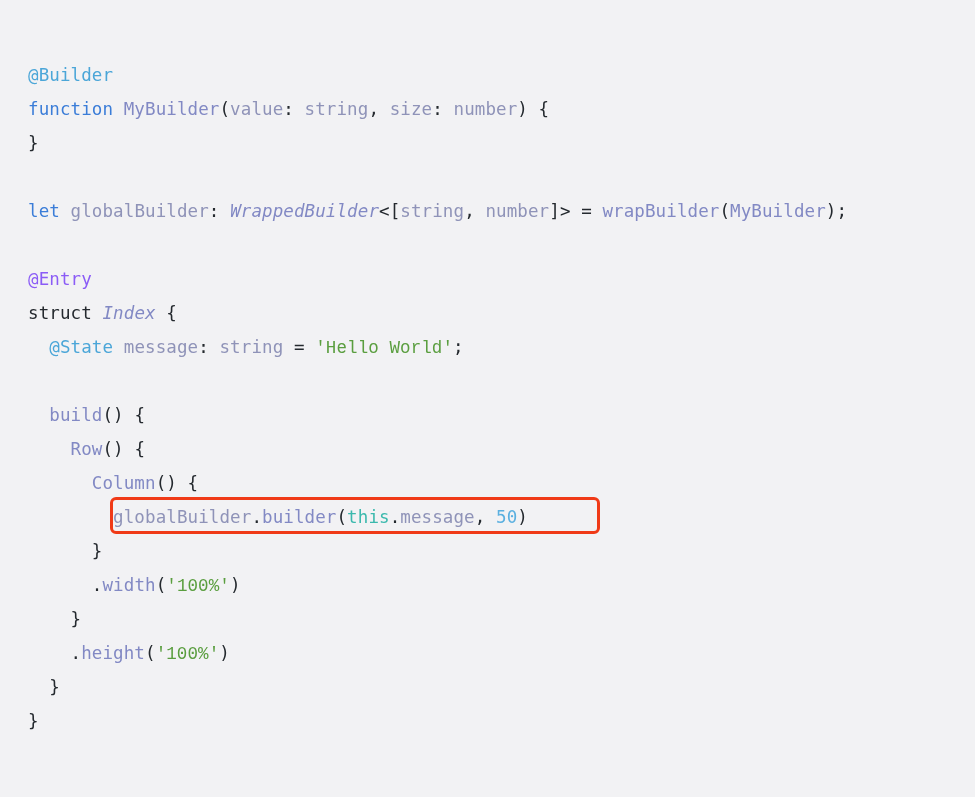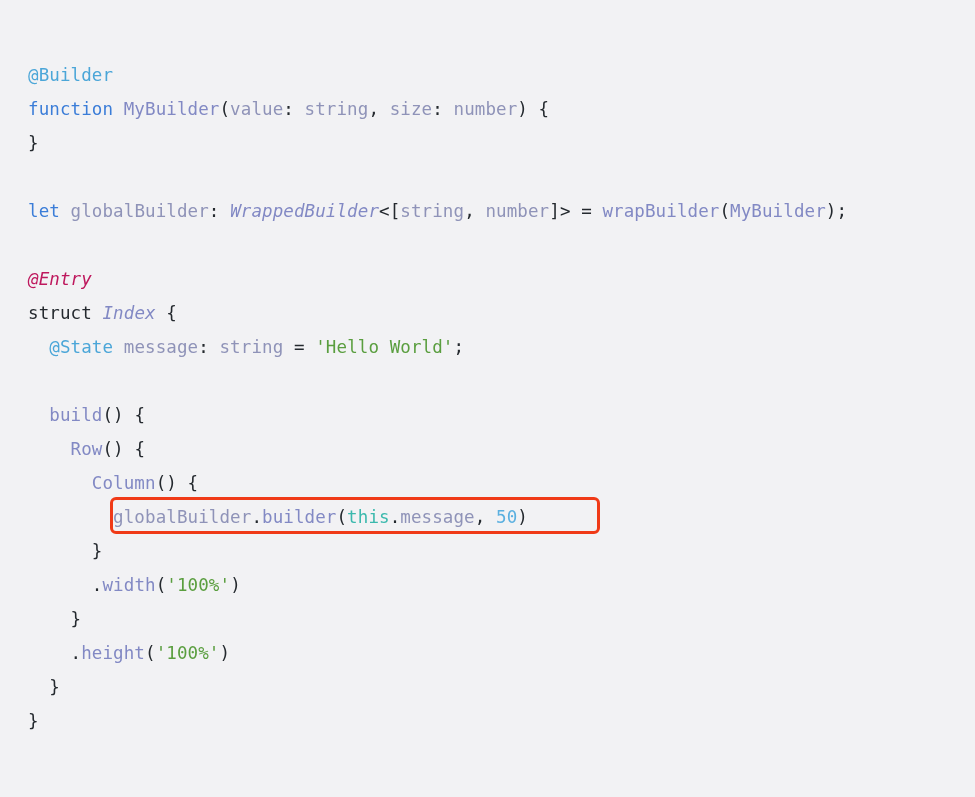--- a/index.html
+++ b/index.html
@@ -36,21 +36,21 @@
   .code-line.blank {
     height: 34px;
   }
 
   
   .tok-decorator  { color: #4ba6d8; }
   .tok-keyword    { color: #3b7dd8; }
   .tok-func       { color: #8289c4; }
   .tok-type       { color: #8289c4; font-style: italic; }
   .tok-plain      { color: #24292e; }
-  .tok-string     { color: #5a9e3f; }
+  .tok-string     { color: #5a9e3f; font-family: Liberation Mono, monospace; }
   .tok-this       { color: #3bb9ad; }
   .tok-number     { color: #5bb0e0; }
 
   
   #highlight-row {
     position: relative;
   }
   .highlight-box {
     position: absolute;
     left: 82px;
@@ -71,21 +71,21 @@
 <body>
 
 <div id="code-block">
   <div id="code-lines">
       <div class="code-line"><span class="highlight-text"><span class="tok-decorator" style="color: rgb(75, 166, 216);">@Builder</span></span></div>
       <div class="code-line"><span class="highlight-text"><span class="tok-keyword" style="color: rgb(59, 125, 216);">function</span><span class="tok-plain" style="color: rgb(36, 41, 46);"> </span><span class="tok-func" style="color: rgb(130, 137, 196);">MyBuilder</span><span class="tok-plain" style="color: rgb(36, 41, 46);">(</span><span class="tok-identifier" style="color: rgb(143, 147, 184);">value</span><span class="tok-plain" style="color: rgb(36, 41, 46);">: </span><span class="tok-identifier" style="color: rgb(143, 147, 184);">string</span><span class="tok-plain" style="color: rgb(36, 41, 46);">, </span><span class="tok-identifier" style="color: rgb(143, 147, 184);">size</span><span class="tok-plain" style="color: rgb(36, 41, 46);">: </span><span class="tok-identifier" style="color: rgb(143, 147, 184);">number</span><span class="tok-plain" style="color: rgb(36, 41, 46);">) {</span></span></div>
       <div class="code-line"><span class="highlight-text"><span class="tok-plain" style="color: rgb(36, 41, 46);">}</span></span></div>
       <div class="code-line blank"><span class="highlight-text"></span></div>
       <div class="code-line"><span class="highlight-text"><span class="tok-keyword" style="color: rgb(59, 125, 216);">let</span><span class="tok-plain" style="color: rgb(36, 41, 46);"> </span><span class="tok-identifier" style="color: rgb(143, 147, 184);">globalBuilder</span><span class="tok-plain" style="color: rgb(36, 41, 46);">: </span><span class="tok-type" style="color: rgb(130, 137, 196);">WrappedBuilder</span><span class="tok-plain" style="color: rgb(36, 41, 46);">&lt;[</span><span class="tok-identifier" style="color: rgb(143, 147, 184);">string</span><span class="tok-plain" style="color: rgb(36, 41, 46);">, </span><span class="tok-identifier" style="color: rgb(143, 147, 184);">number</span><span class="tok-plain" style="color: rgb(36, 41, 46);">]&gt; = </span><span class="tok-func" style="color: rgb(130, 137, 196);">wrapBuilder</span><span class="tok-plain" style="color: rgb(36, 41, 46);">(</span><span class="tok-func" style="color: rgb(130, 137, 196);">MyBuilder</span><span class="tok-plain" style="color: rgb(36, 41, 46);">);</span></span></div>
       <div class="code-line blank"><span class="highlight-text"></span></div>
-      <div class="code-line"><span class="highlight-text"><span class="tok-decorator" style="color: #be185d; font-style: italic;">@Entry</span></span></div>
+      <div class="code-line"><span class="highlight-text"><span class="tok-decorator" style="color: #8b5cf6;">@Entry</span></span></div>
       <div class="code-line"><span class="highlight-text"><span class="tok-plain" style="color: rgb(36, 41, 46);">struct</span><span class="tok-plain" style="color: rgb(36, 41, 46);"> </span><span class="tok-type" style="color: rgb(130, 137, 196);">Index</span><span class="tok-plain" style="color: rgb(36, 41, 46);"> {</span></span></div>
       <div class="code-line"><span class="highlight-text"><span>  </span><span class="tok-decorator" style="color: rgb(75, 166, 216);">@State</span><span class="tok-plain" style="color: rgb(36, 41, 46);"> </span><span class="tok-identifier" style="color: rgb(143, 147, 184);">message</span><span class="tok-plain" style="color: rgb(36, 41, 46);">: </span><span class="tok-identifier" style="color: rgb(143, 147, 184);">string</span><span class="tok-plain" style="color: rgb(36, 41, 46);"> = </span><span class="tok-string" style="color: rgb(90, 158, 63);">'Hello World'</span><span class="tok-plain" style="color: rgb(36, 41, 46);">;</span></span></div>
       <div class="code-line blank"><span class="highlight-text"></span></div>
       <div class="code-line"><span class="highlight-text"><span>  </span><span class="tok-func" style="color: rgb(130, 137, 196);">build</span><span class="tok-plain" style="color: rgb(36, 41, 46);">() {</span></span></div>
       <div class="code-line"><span class="highlight-text"><span>    </span><span class="tok-func" style="color: rgb(130, 137, 196);">Row</span><span class="tok-plain" style="color: rgb(36, 41, 46);">() {</span></span></div>
       <div class="code-line"><span class="highlight-text"><span>      </span><span class="tok-func" style="color: rgb(130, 137, 196);">Column</span><span class="tok-plain" style="color: rgb(36, 41, 46);">() {</span></span></div>
       <div class="code-line" id="highlight-row"><span class="highlight-box" style="border-color: rgb(240, 58, 23); border-width: 3px; border-radius: 6px;"></span><span class="highlight-text"><span>        </span><span class="tok-identifier" style="color: rgb(143, 147, 184);">globalBuilder</span><span class="tok-plain" style="color: rgb(36, 41, 46);">.</span><span class="tok-func" style="color: rgb(130, 137, 196);">builder</span><span class="tok-plain" style="color: rgb(36, 41, 46);">(</span><span class="tok-this" style="color: rgb(59, 185, 173);">this</span><span class="tok-plain" style="color: rgb(36, 41, 46);">.</span><span class="tok-identifier" style="color: rgb(143, 147, 184);">message</span><span class="tok-plain" style="color: rgb(36, 41, 46);">, </span><span class="tok-number" style="color: rgb(91, 176, 224);">50</span><span class="tok-plain" style="color: rgb(36, 41, 46);">)</span></span></div>
       <div class="code-line"><span class="highlight-text"><span>      </span><span class="tok-plain" style="color: rgb(36, 41, 46);">}</span></span></div>
       <div class="code-line"><span class="highlight-text"><span>      </span><span class="tok-plain" style="color: rgb(36, 41, 46);">.</span><span class="tok-func" style="color: rgb(130, 137, 196);">width</span><span class="tok-plain" style="color: rgb(36, 41, 46);">(</span><span class="tok-string" style="color: rgb(90, 158, 63);">'100%'</span><span class="tok-plain" style="color: rgb(36, 41, 46);">)</span></span></div>
       <div class="code-line"><span class="highlight-text"><span>    </span><span class="tok-plain" style="color: rgb(36, 41, 46);">}</span></span></div>

